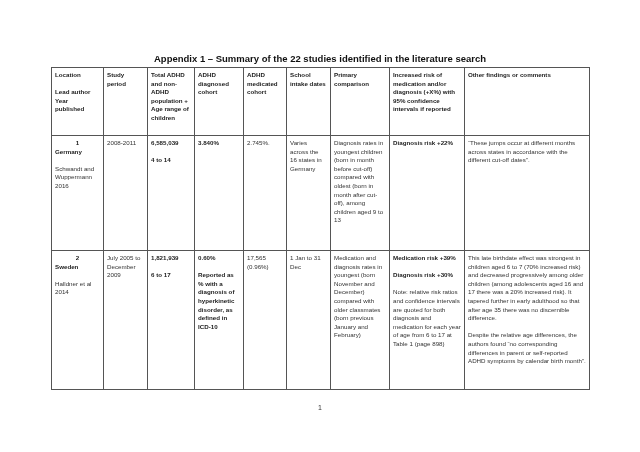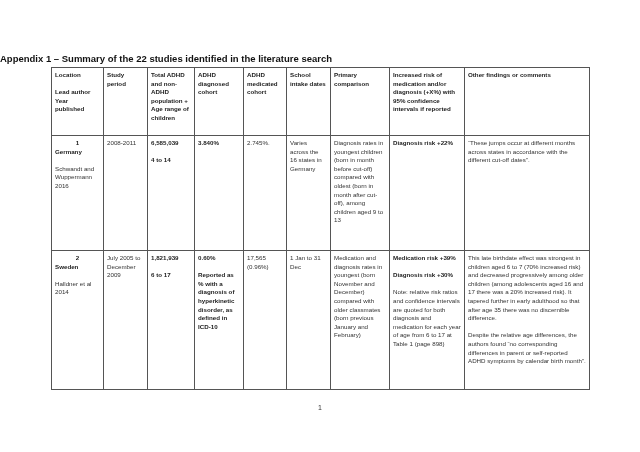--- a/index.html
+++ b/index.html
@@ -1,18 +1,18 @@
 <!DOCTYPE html>
 <html><head>
 <meta charset="utf-8">
 <style>
   html, body { margin:0; padding:0; background:#ffffff; }
   body { width:640px; height:452px; position:relative; overflow:hidden;
          font-family:"Liberation Sans", sans-serif; color:#222; }
-  .title { position:absolute; left:0; width:640px; top:53px; 
+  .title { position:absolute; left:0; width:640px; top:53px; text-align:center;
            font-size:9.5px; font-weight:bold; color:#111; }
   table.summary { position:absolute; left:51px; top:67px; border-collapse:collapse;
                   table-layout:fixed; width:538px; }
   table.summary td, table.summary th { border:1px solid #555; vertical-align:top;
                   padding:3px 3px; font-size:6.2px; line-height:8.6px; text-align:left;
                   word-wrap:break-word; color:#333; font-weight:normal; }
   table.summary th { font-weight:bold; color:#222; height:61px; }
   tr.row1 td { height:108px; }
   tr.row2 td { height:132px; }
   .b { font-weight:bold; color:#222; }

